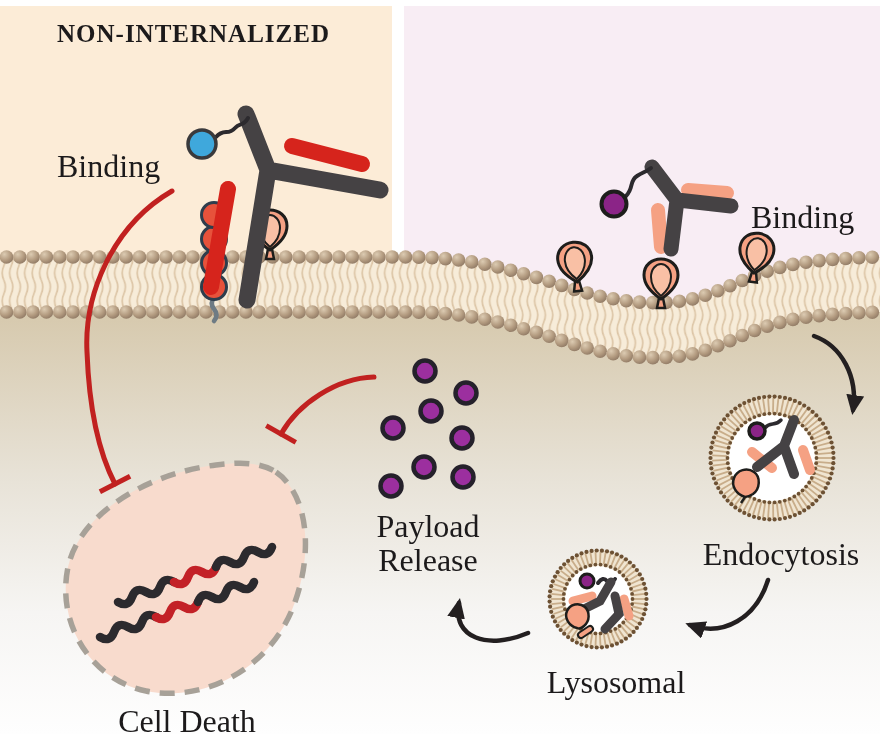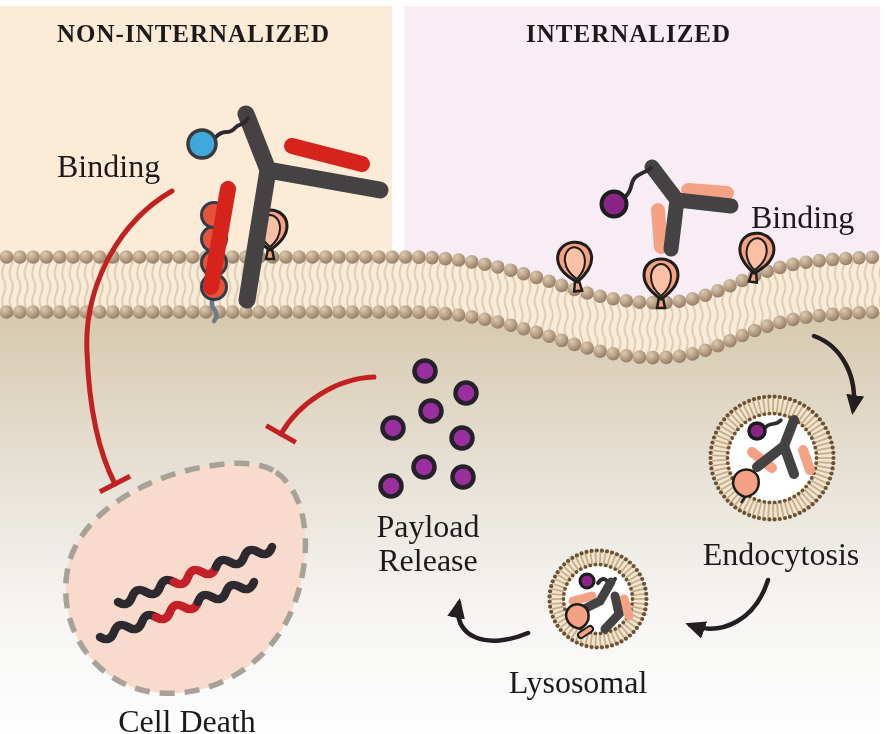--- a/index.html
+++ b/index.html
@@ -658,25 +658,24 @@
     </g>
     <g>
       <path class="sq" stroke-width="8.5" d="M100,637 q10,6 14,-5 q4,-11 14,-5 q10,6 14,-5 q4,-11 14,-5"></path>
       <path d="M156,617 q10,6 14,-5 q4,-11 14,-5 q10,6 14,-5" fill="none" stroke="#c32127" stroke-width="8.5" stroke-linecap="round"></path>
       <path class="sq" stroke-width="8.5" d="M198,602 q4,-11 14,-5 q10,6 14,-5 q4,-11 14,-5 q10,6 14,-5"></path>
     </g>
   </g>
 </svg>
 
 <div class="lbl title" style="left:57px;top:17px;">NON-INTERNALIZED</div>
-<div class="lbl title" style="left:526px;top:17px;">INTERNALIZED</div>
 <div class="lbl" style="left:57px;top:149px;">Binding</div>
 <div class="lbl" style="left:751px;top:200px;">Binding</div>
 <div class="lbl center" style="left:348px;top:509px;width:160px;">
   <div>Payload</div>
   <div>Release</div>
 </div>
 <div class="lbl center" style="left:691px;top:537px;width:180px;">Endocytosis</div>
-<div class="lbl center" style="left:488px;top:665px;width:180px;">
+<div class="lbl center" style="left:526px;top:665px;width:180px;">
   <div>Lysosomal</div>
 </div>
 <div class="lbl center" style="left:107px;top:704px;width:160px;">Cell Death</div>
 </div>
 
 </body></html>

